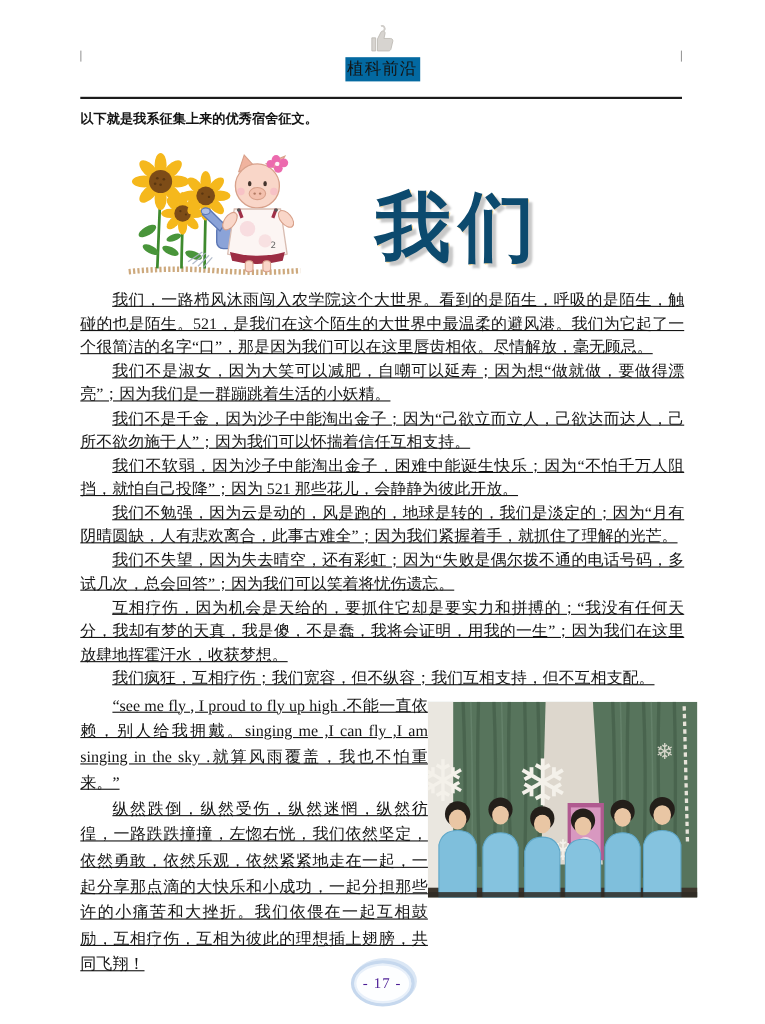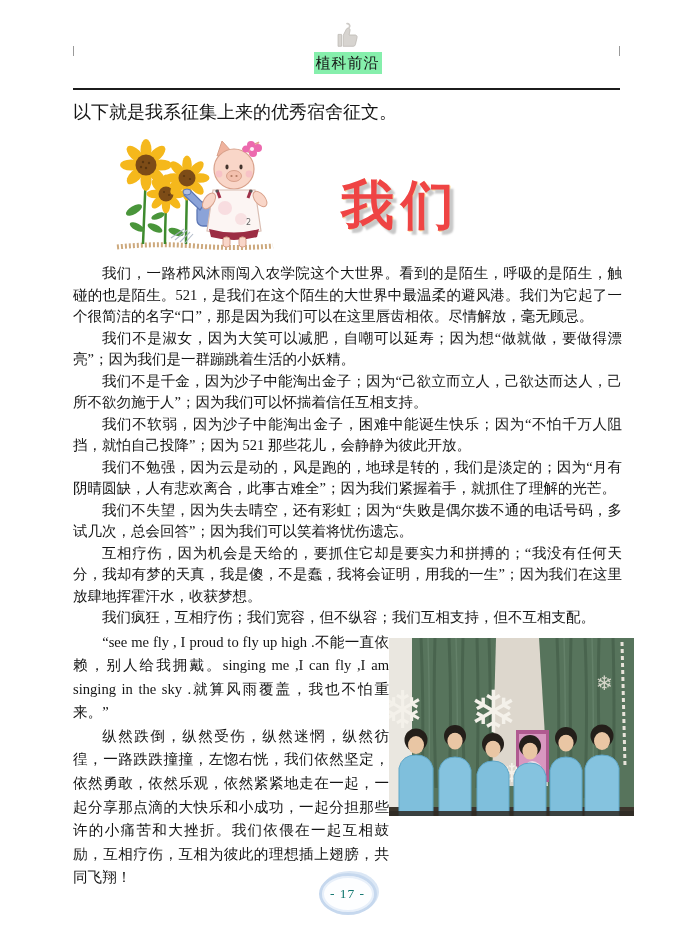--- a/index.html
+++ b/index.html
@@ -5,58 +5,58 @@
   html,body { margin:0; padding:0; background:#ffffff; }
   .page {
     position:relative; width:695px; height:931px; background:#fff;
     font-family:"Liberation Serif","DejaVu Serif",serif; color:#141414;
     overflow:hidden;
   }
   
   .hdr-icon { position:absolute; top:21px; left:50%; transform:translateX(-50%); width:26px; height:29px; }
   .hdr-title {
     position:absolute; top:52px; left:50%; transform:translateX(-50%);
-    background:#86efac; font-size:15px; line-height:20px; padding:1px 2px;
+    background:#0369a1; font-size:15px; line-height:20px; padding:1px 2px;
     letter-spacing:1px; white-space:nowrap;
   }
   .tick { position:absolute; top:46px; width:1px; height:10px; background:#9a9a9a; }
   .tick-l { left:73px; } .tick-r { left:619px; }
   .hdr-rule { position:absolute; top:88px; left:73px; width:547px; border-top:2px solid #1c1c1c; }
   
-  .intro { position:absolute; top:100px; left:73px; font-size:18px; }
+  .intro { position:absolute; top:100px; left:73px; font-size:12px;font-weight:bold; }
   
   .art-row { position:absolute; top:132px; left:73px; width:549px; height:130px; }
   .clipart { position:absolute; left:40px; top:0; }
   .wordart {
     position:absolute; left:268px; top:46px;
-    font-size:53px; font-weight:bold; letter-spacing:7px; line-height:1;
-    color:#ef4444; text-shadow:4px 4px 2px #c8c8c8, 1px 1px 0 #ffd98f;
-    font-family:Liberation Sans, sans-serif;
+    font-size:69px; font-weight:bold; letter-spacing:7px; line-height:1;
+    color:#0c4a6e; text-shadow:4px 4px 2px #c8c8c8, 1px 1px 0 #ffd98f;
+    font-family:Liberation Mono, monospace;
   }
   
   .bodytext {
     position:absolute; top:263px; left:73px; width:549px;
     font-size:14.5px; line-height:21.5px; text-align:justify;
   }
-  .bodytext p { margin:0; text-indent:2em; }
+  .bodytext p { margin:0; text-indent:2em;text-decoration:underline; }
   .wrapsec { display:flex; margin-top:2px; }
   .wrap-text { width:318px; line-height:23.6px; font-size:14.6px; }
   .photo-wrap { margin-left:auto; margin-right:-12px; margin-top:7px; width:245px; height:178px; }
   .photo-wrap svg { display:block; }
   
   .pagenum { position:absolute; top:873px; left:50%; transform:translateX(-50%); width:58px; height:42px; }
   .pagenum .ring {
     position:absolute; left:0; top:0; right:0; bottom:0; border-radius:50%;
     border:3px solid #c6d8ee; box-shadow: inset 0 0 0 2px #e8f0fa, 2px -2px 0 0 #dbe7f5;
     background:#fdfeff;
   }
   .pagenum .num {
     position:absolute; left:0; top:0; right:0; bottom:0;
     display:flex; align-items:center; justify-content:center;
-    font-size:13.5px; letter-spacing:1px; color:#0f766e;
+    font-size:13.5px; letter-spacing:1px; color:#4c1d95;
   }
 </style>
 </head>
 <body>
 
 <div class="page">
 
   <div class="hdr-icon">
     <svg width="26" height="29" viewBox="0 0 24 26">
       <path d="M10.5 2.2 a2.2 2.2 0 0 1 2.6 3.4 l-.3.4" fill="none" stroke="#cfccc8" stroke-width="1.6"></path>

